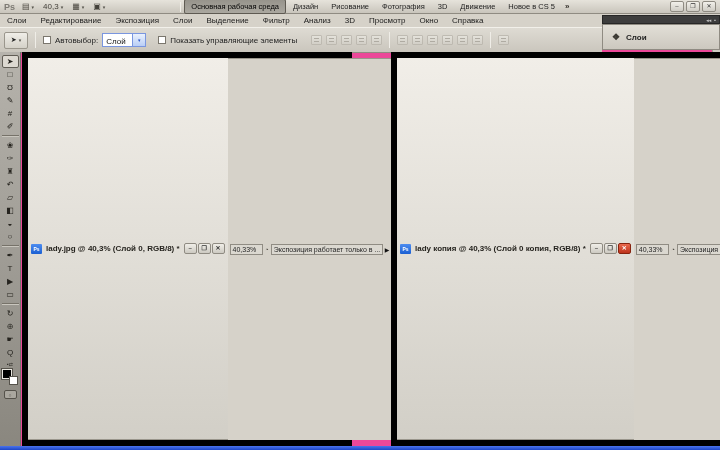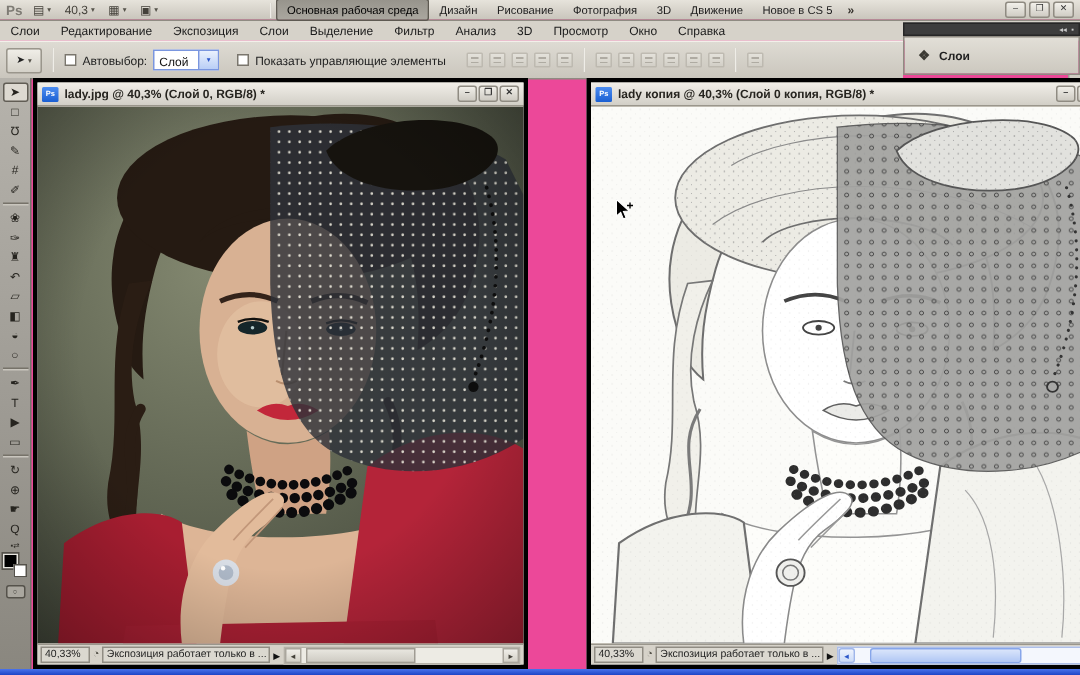--- a/index.html
+++ b/index.html
@@ -68,21 +68,21 @@
   .tool-sep { width:17px; height:0; border-top:1px solid #767269; border-bottom:1px solid #c9c6be; margin:2px 0; }
   .mini-sw { height:7px; line-height:7px; font-size:5px; color:#2e2c27; margin-top:2px; }
   .swatches { position:relative; width:16px; height:16px; margin-top:1px; }
   .fg-sw { position:absolute; left:0; top:0; width:10px; height:10px; background:#000;
     border:1px solid #e8e6df; outline:1px solid #55524b; }
   .bg-sw { position:absolute; right:0; bottom:0; width:9px; height:9px; background:#fff; border:1px solid #55524b; }
   .quickmask { width:13px; height:9px; border:1px solid #55524b; border-radius:2px; margin-top:5px;
     background:#aaa79f; text-align:center; font-size:5px; line-height:8px; color:#2e2c27; }
 
   
-  .docwin { position:absolute; background:#d6d2c9; border:3px solid #000000; display:flex; flex-direction:column; }
+  .docwin { position:absolute; background:#d6d2c9; border:6px solid #000000; display:flex; }
   #doc-left  { left:22px;  top:52px; width:330px; height:394px; }
   #doc-right { left:352px; top:52px; width:360px; height:394px;margin-left:39px; }
   .titlebar { flex:0 0 16px; background:linear-gradient(#f1eee8,#d2cfc7); border-bottom:1px solid #9a968c;
     display:flex; align-items:center; gap:4px; padding:0 3px; font-size:8px; font-weight:bold; color:#26241f; }
   .docicon { width:11px; height:10px; background:linear-gradient(#4d8df0,#1a5fd2); color:#fff; font-size:5px;
     font-weight:bold; display:flex; align-items:center; justify-content:center; border-radius:1px; }
   .title-text { white-space:nowrap; overflow:hidden; }
   .twinbtns { margin-left:auto; display:flex; gap:1px; }
   .twbtn { width:13px; height:11px; background:linear-gradient(#f0eee8,#cdcac2); border:1px solid #8f8b82;
     font-size:6px; line-height:9px; text-align:center; color:#333; border-radius:2px; }

